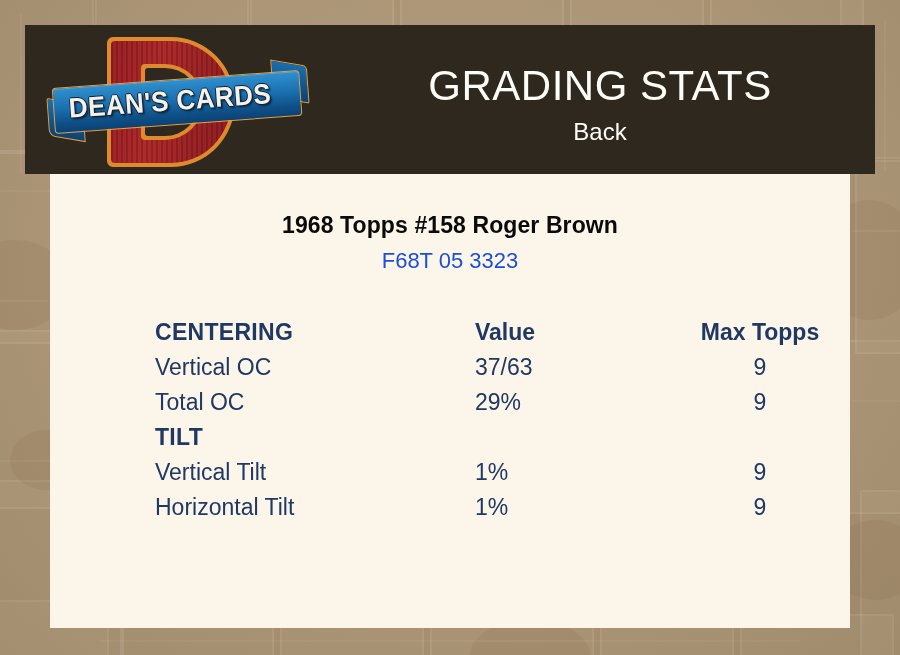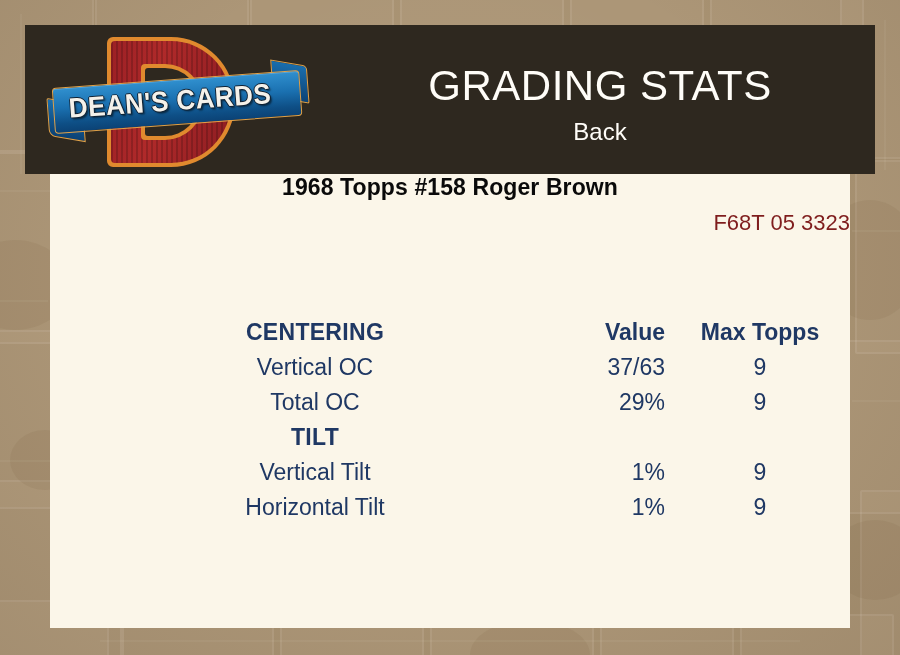--- a/index.html
+++ b/index.html
@@ -195,47 +195,48 @@
     width: 800px;
     height: 454px;
     background: #fbf6e9;
   }
 
   #card-title {
     text-align: center;
     font-size: 23px;
     font-weight: bold;
     color: #0a0a0a;
+    margin-top: 38px;
     letter-spacing: 0.1px;
   }
   #card-code {
-    text-align: right;
+    text-align: center;
     font-size: 22px;
     font-weight: normal;
-    color: #7f1d1d;
+    color: #1d4ed8;
     margin-top: 9px;
   }
 
   
   #stats-table {
     position: absolute;
     left: 105px;
     top: 141px;
     width: 700px;
     border-collapse: collapse;
   }
   #stats-table td, #stats-table th {
     padding: 0;
     font-size: 23px;
     color: #1f3864;
     vertical-align: middle;
     height: 35px;
   }
-  .col-label { width: 320px; text-align: center; }
-  .col-value { width: 190px; text-align: right; }
+  .col-label { width: 320px; text-align: left; }
+  .col-value { width: 190px; text-align: left; }
   .col-grade { width: 190px; text-align: center; }
 
   .section-row .sec-name {
     font-weight: bold;
     letter-spacing: 0.3px;
   }
   .section-row .hdr {
     font-weight: bold;
   }
   .data-row .row-label {

